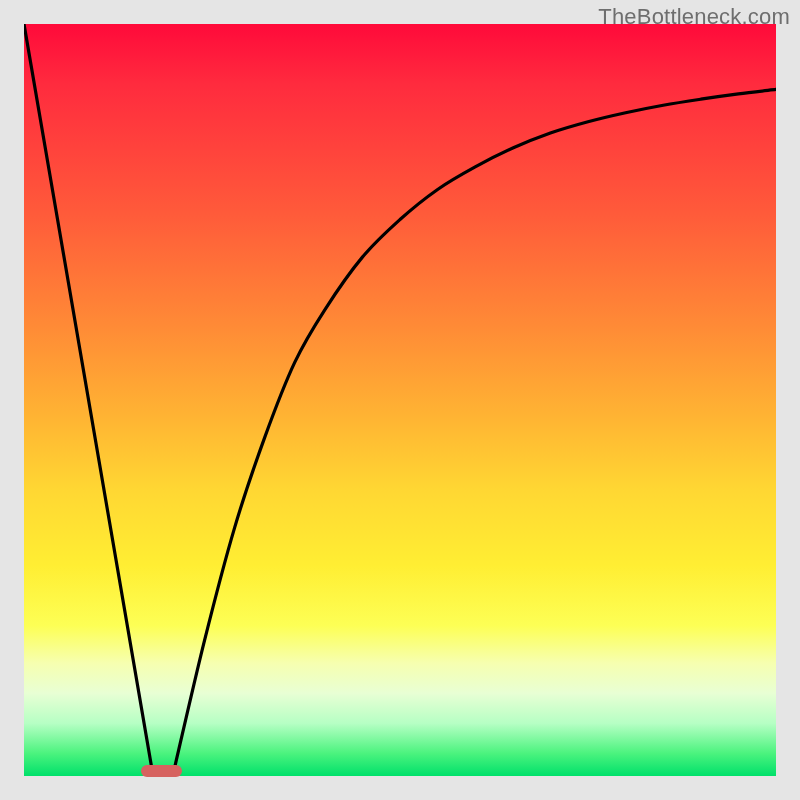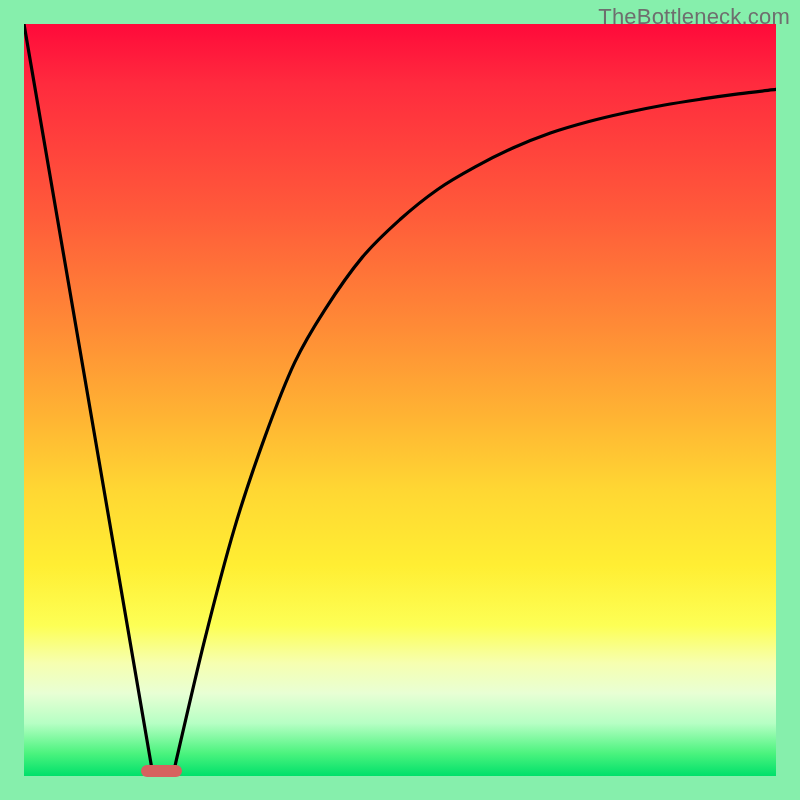--- a/index.html
+++ b/index.html
@@ -8,21 +8,21 @@
     width: 800px;
     height: 800px;
     overflow: hidden;
     background: #000;
     font-family: Arial, Helvetica, sans-serif;
   }
   .chart-container {
     position: relative;
     width: 800px;
     height: 800px;
-    background: #86efac;
+    background: #e5e5e5;
   }
   .plot-area {
     position: absolute;
     left: 24px;
     top: 24px;
     width: 752px;
     height: 752px;
     
     background: linear-gradient(to bottom,
       #ff0a3a 0%,

